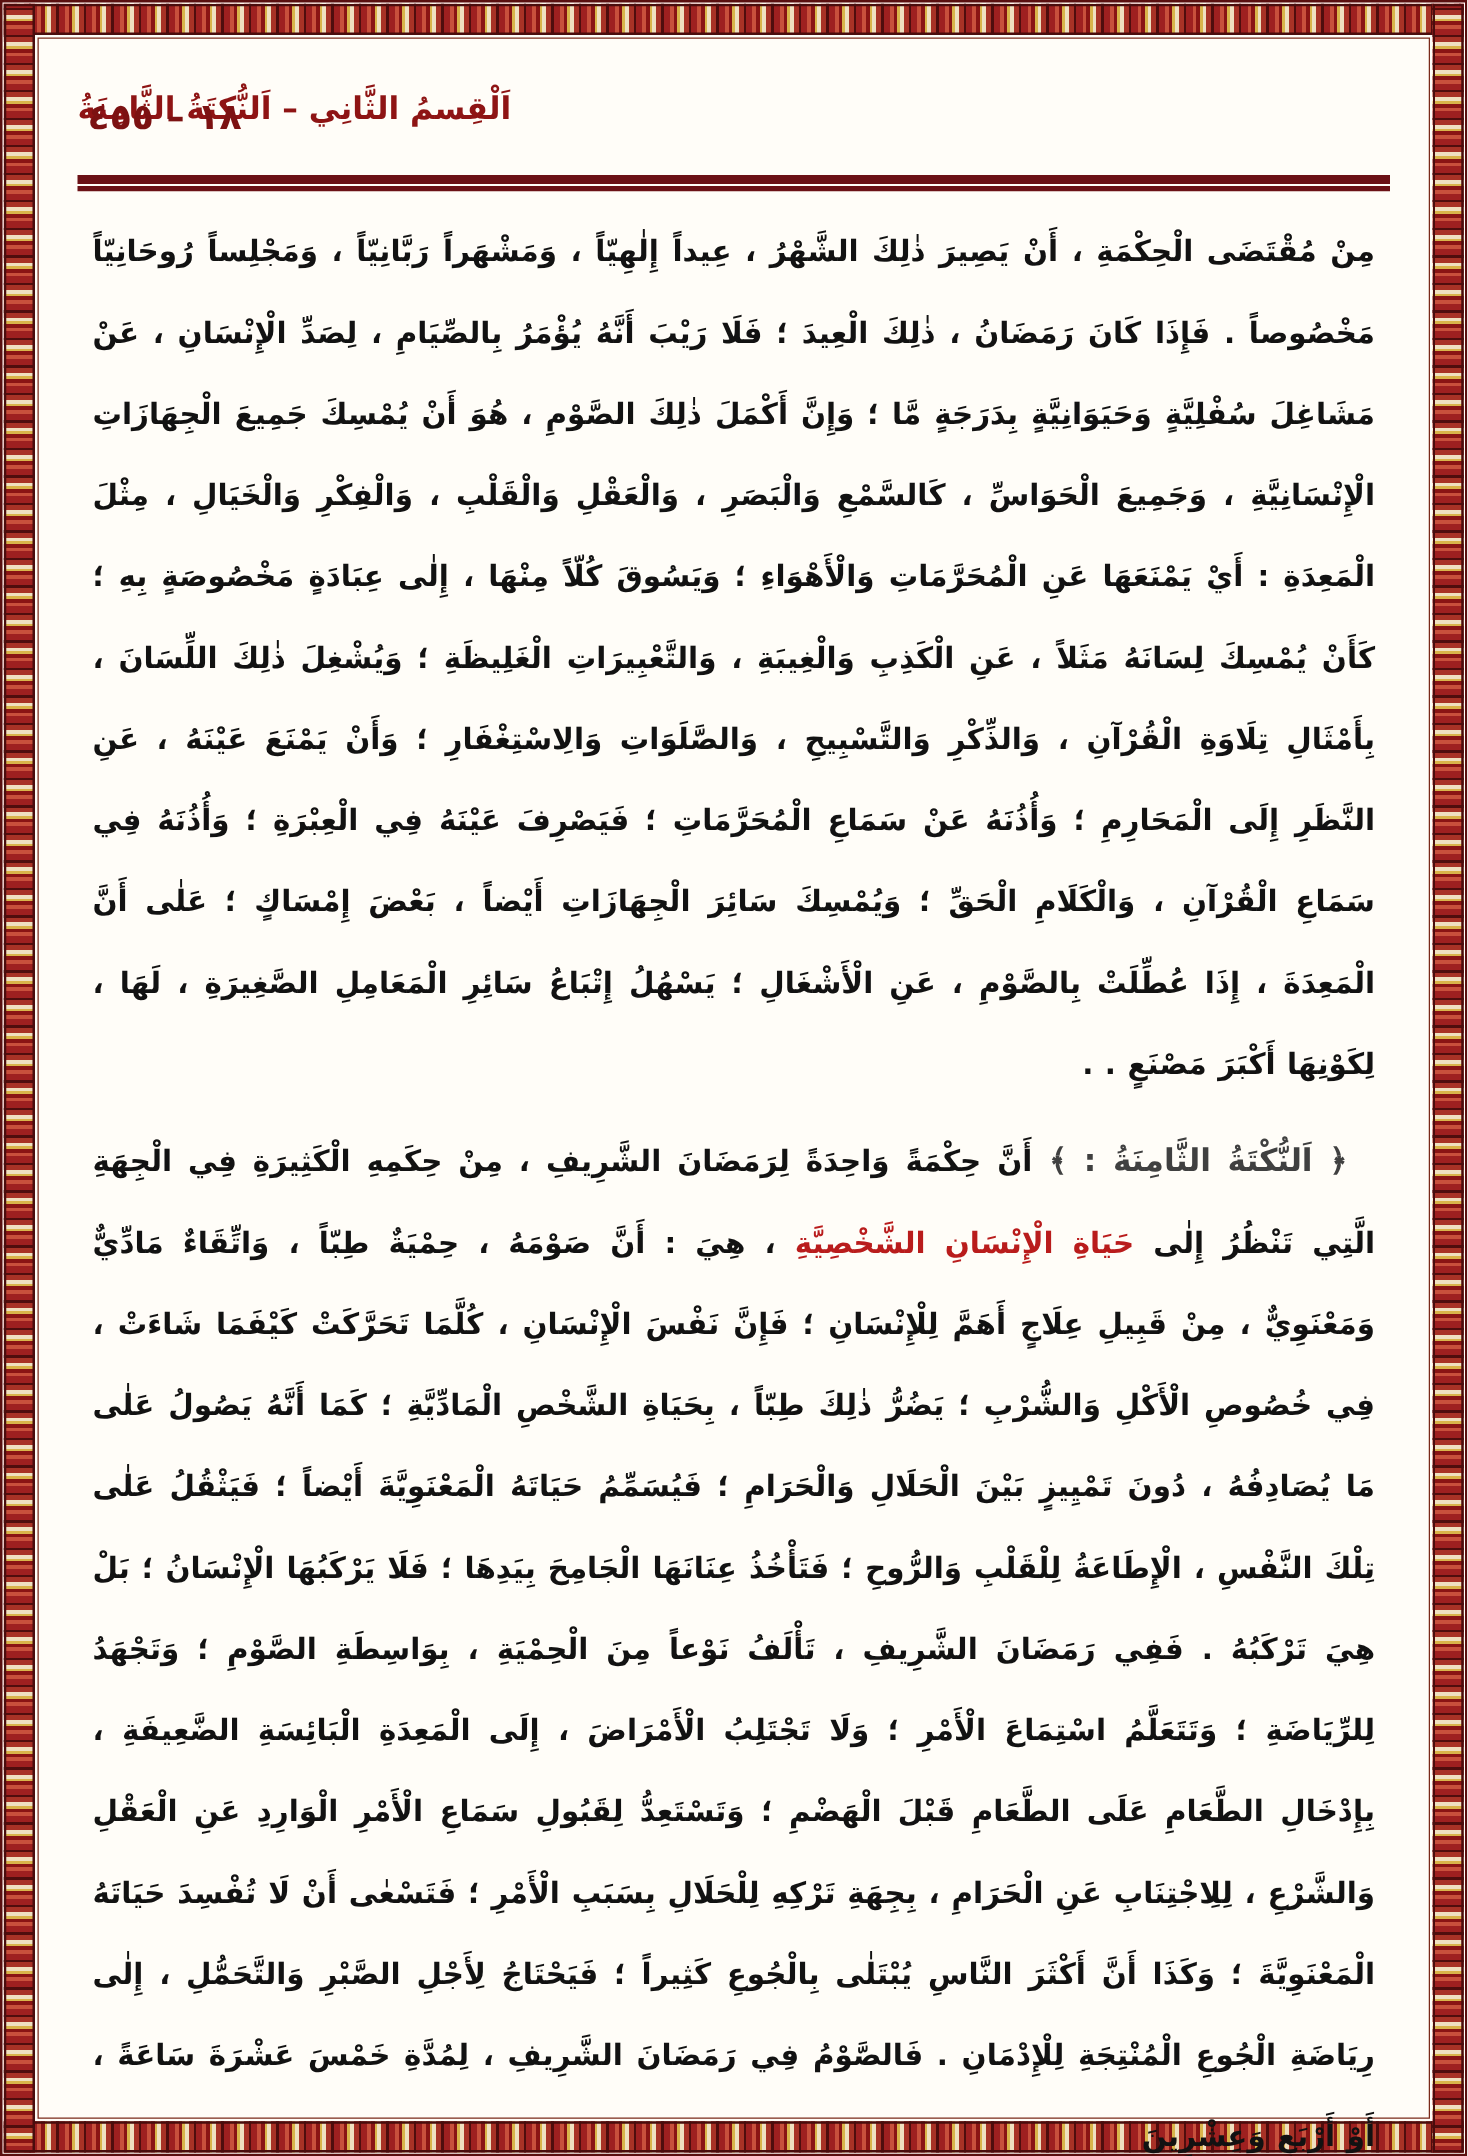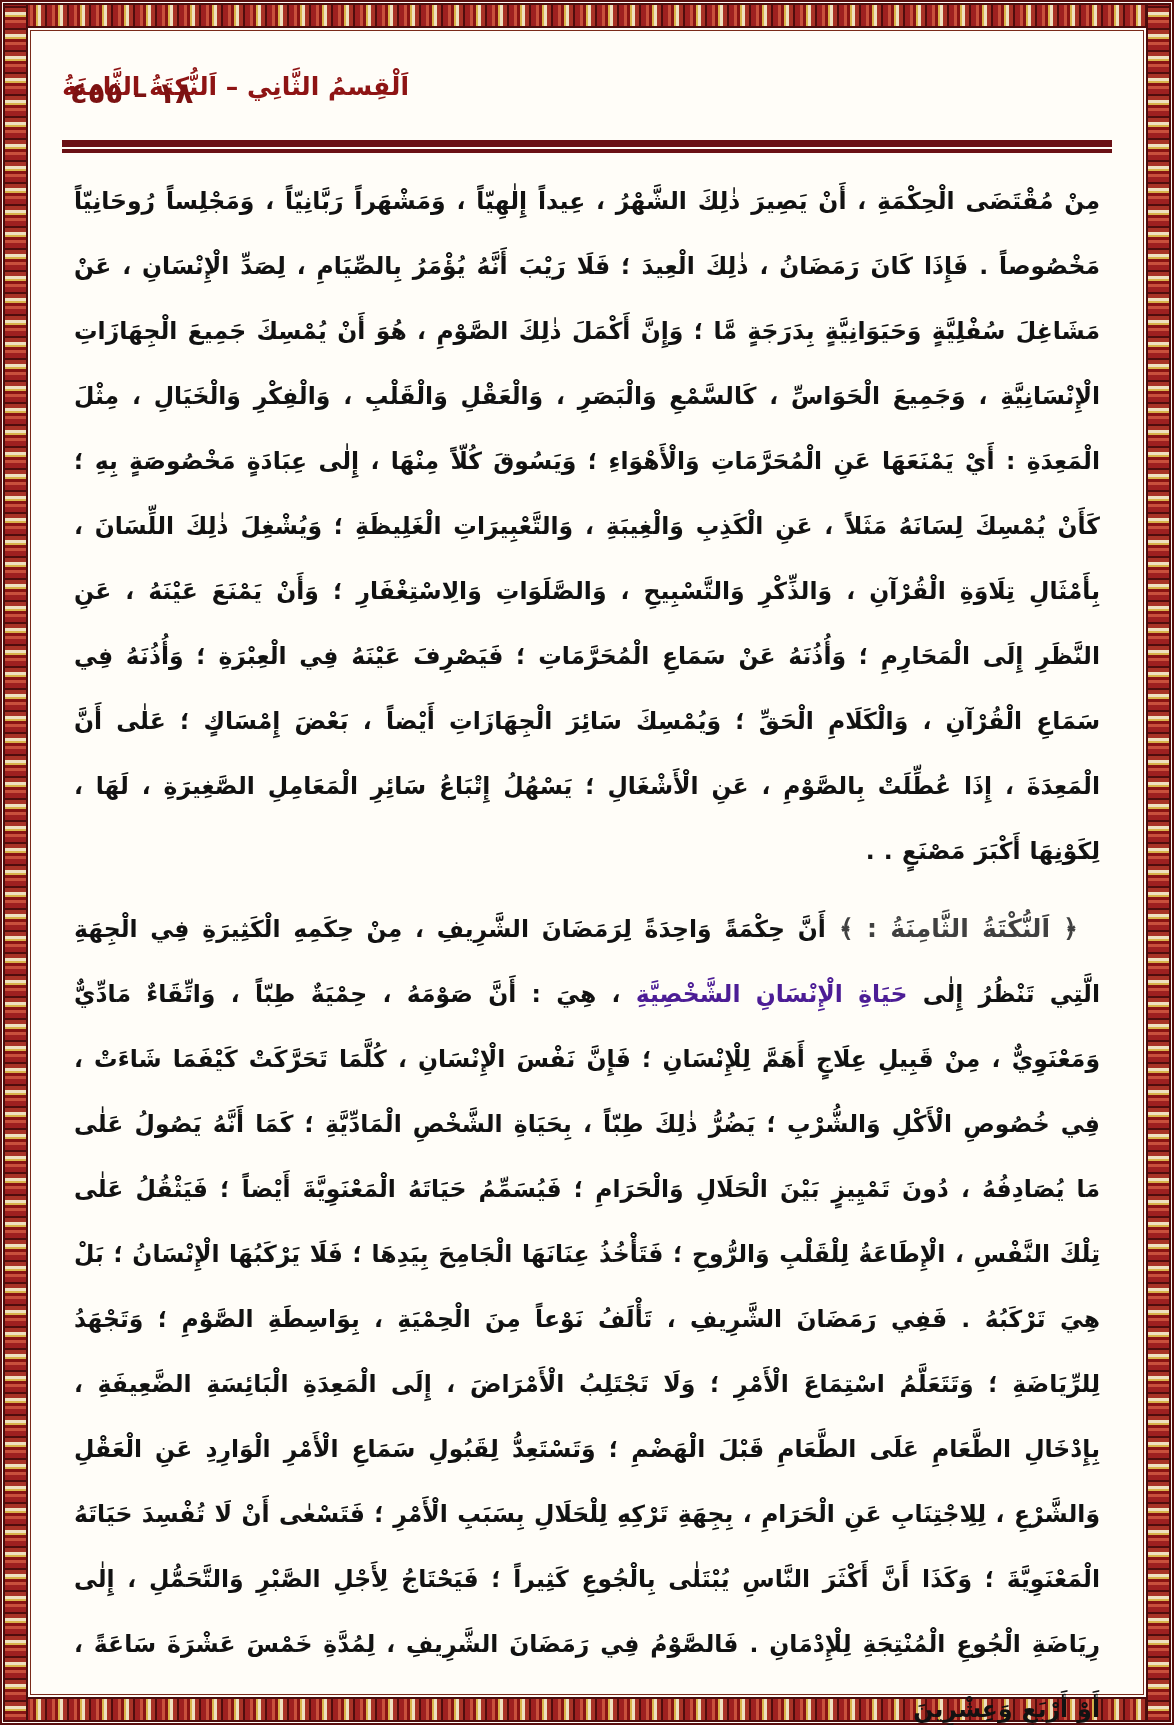--- a/index.html
+++ b/index.html
@@ -73,21 +73,21 @@
     direction:rtl;
     text-align:justify;
     font-weight:700;
     font-size:23.5px;
     line-height:65px;
     color:#121212;
     word-spacing:1px;
   }
   .para{margin:12px;}
   .para-2{text-indent:22px;}
-  .red{color:#4c1d95;}
+  .red{color:#b91c1c;}
   .section-heading{color:#404040;font-size:25px;}
 </style>
 </head>
 <body>
 
 <div class="page">
 
   <div class="frame-strip frame-h frame-top"></div>
   <div class="frame-strip frame-h frame-bottom"></div>
   <div class="frame-strip frame-v frame-left"></div>

